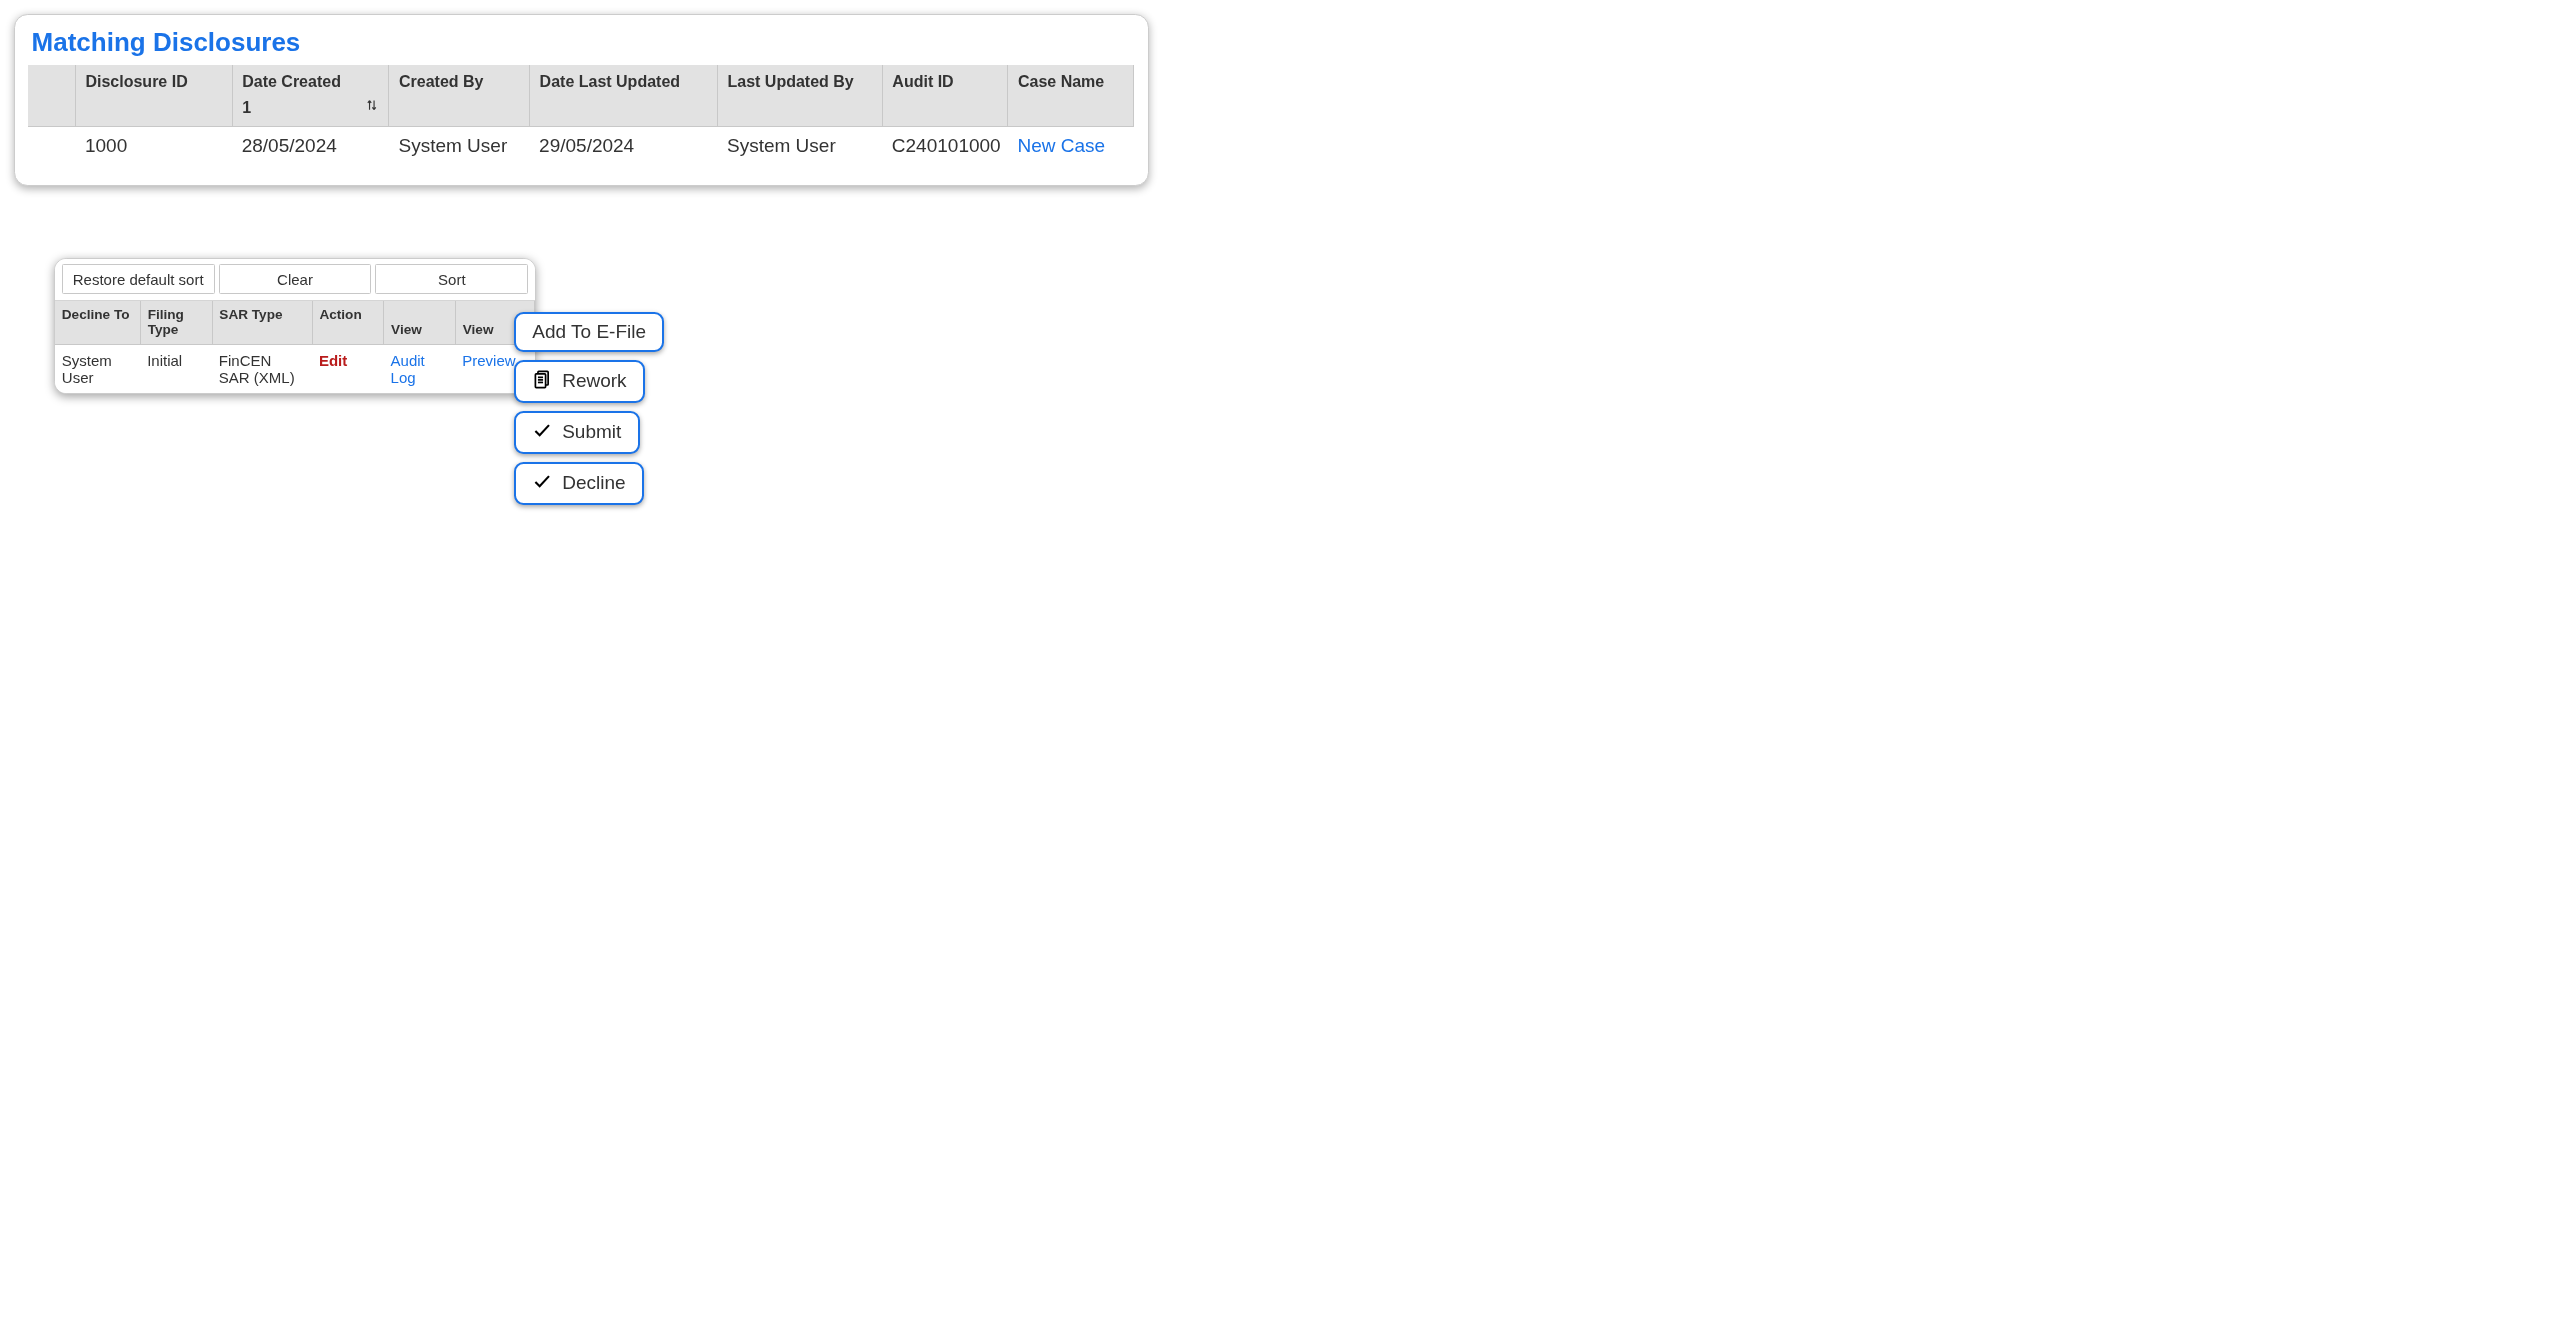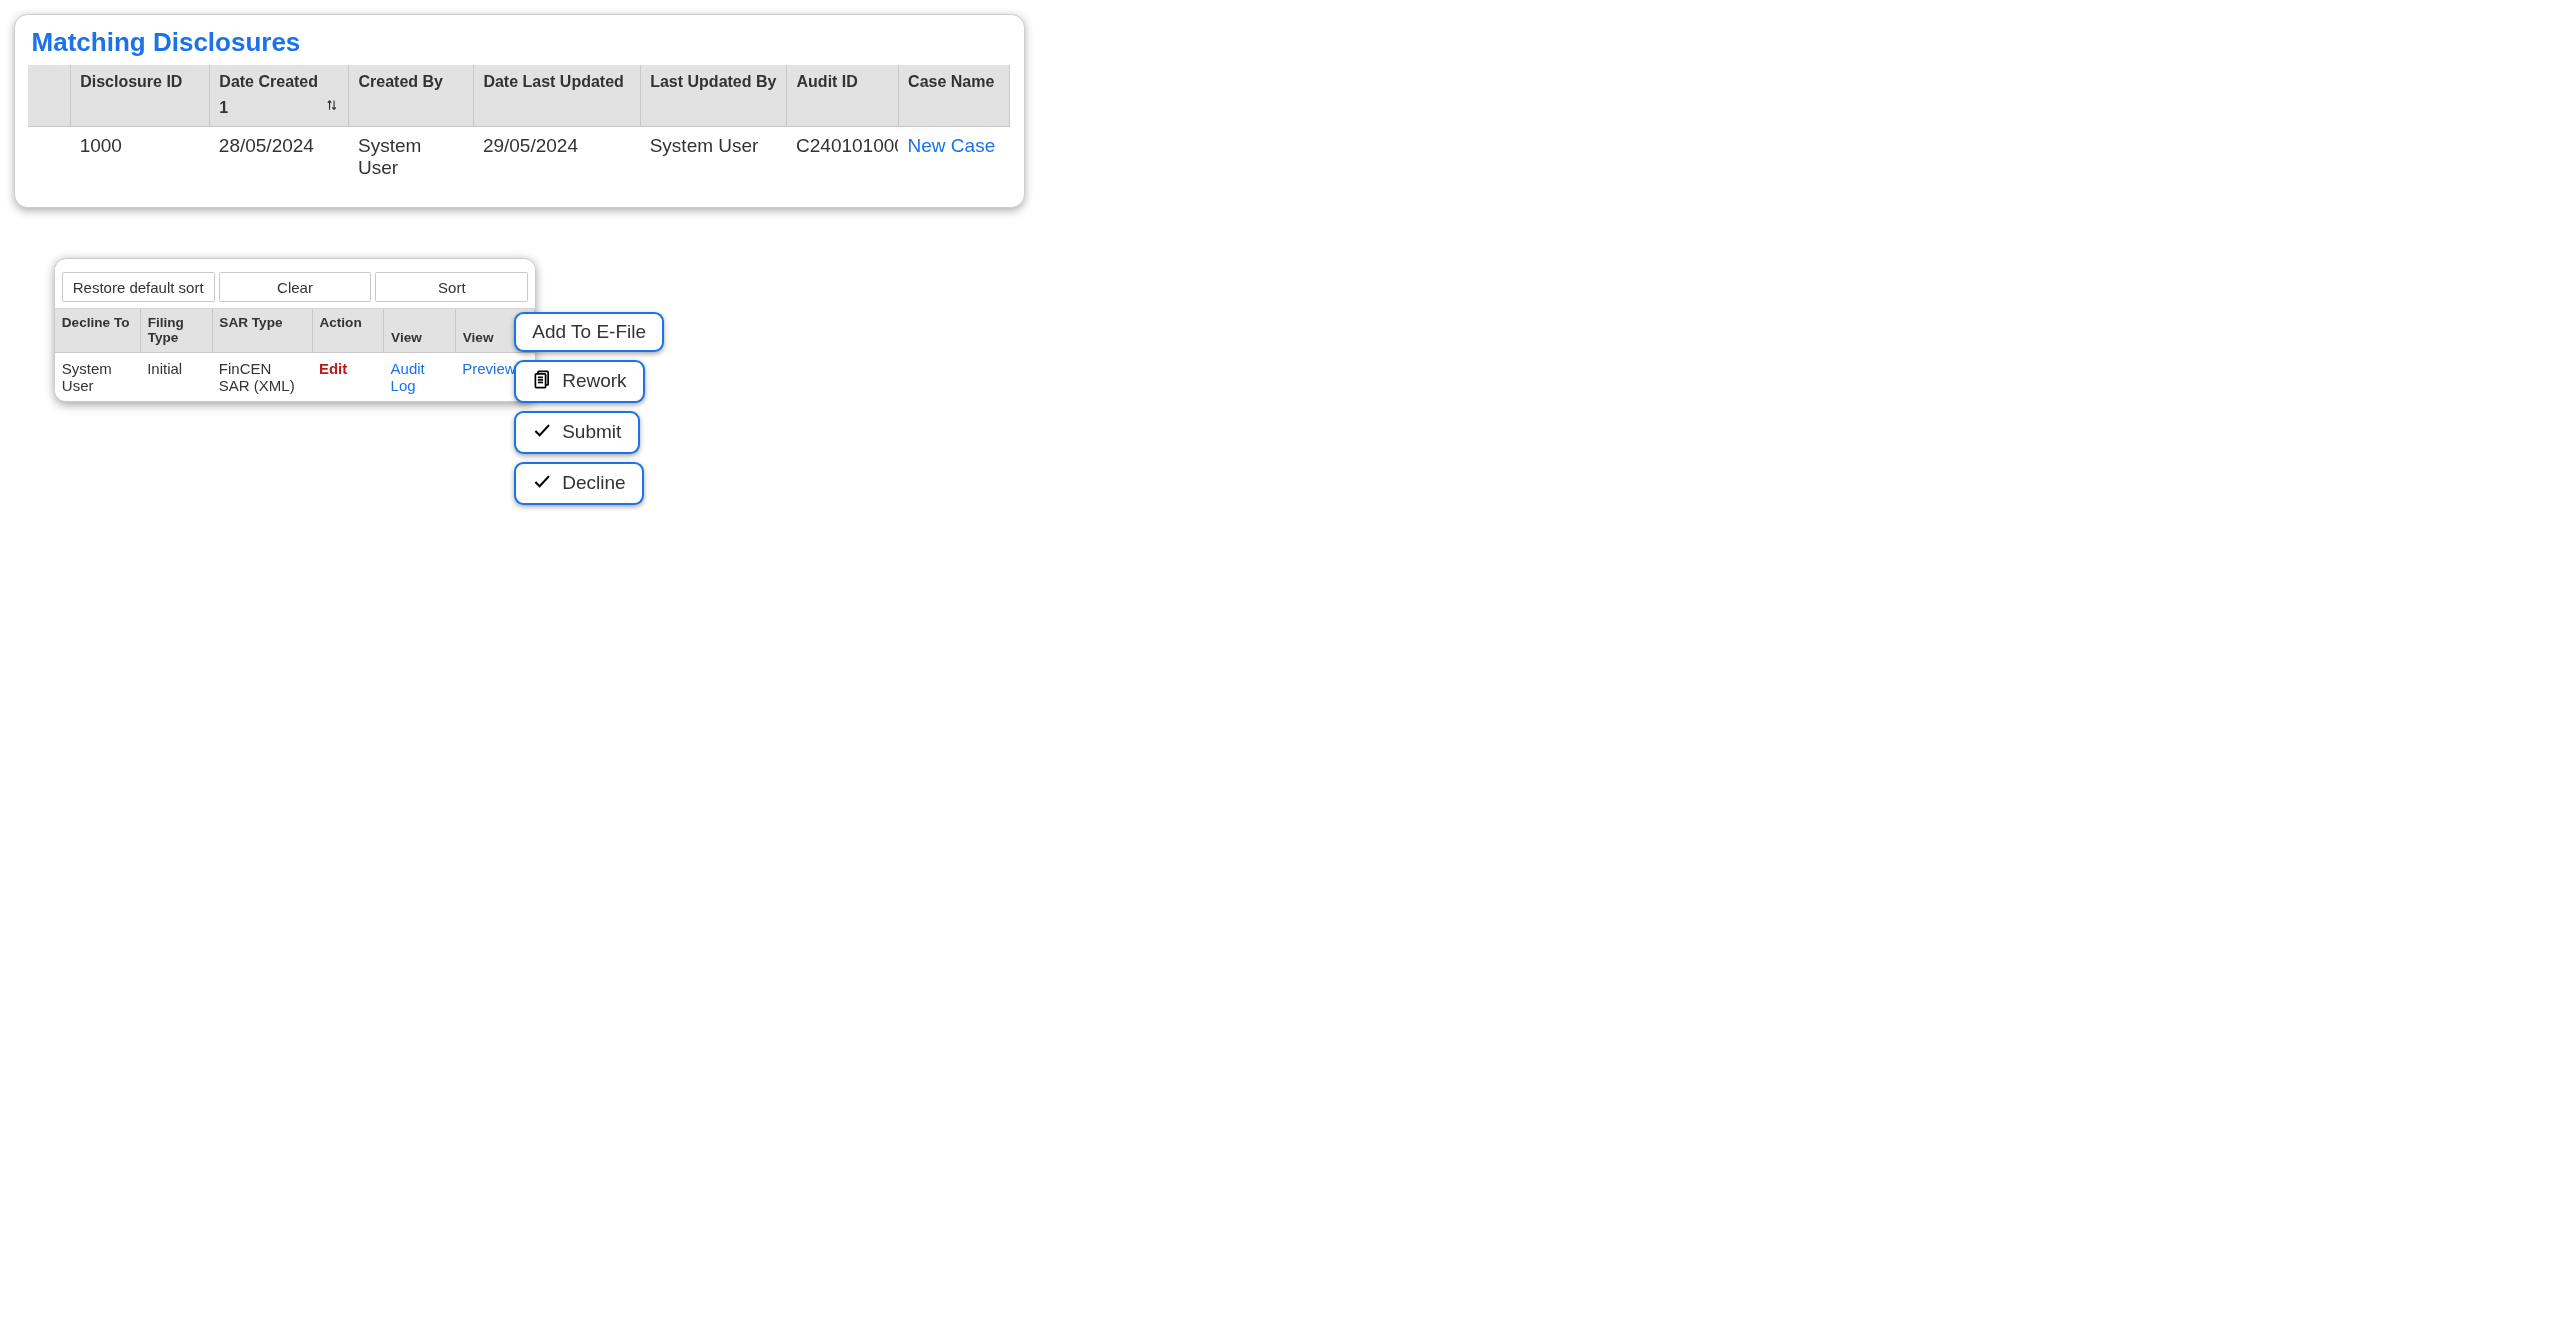--- a/index.html
+++ b/index.html
@@ -4,21 +4,21 @@
 <style>
   * { box-sizing: border-box; }
   body {
     margin: 0;
     padding: 13.6px;
     font-family: "Segoe UI", Arial, sans-serif;
     background: #fff;
     color: #333;
   }
   .main-panel {
-    width: 1011px;
+    width: 1135px;
     background: #fff;
     border: 0.7px solid #ccc;
     border-radius: 13.6px;
     box-shadow: 0 2.7px 8.1px rgba(0,0,0,0.3);
     overflow: visible;
     position: relative;
     padding-bottom: 20.4px;
   }
   .main-title {
     color: #1a73e8;
@@ -79,21 +79,20 @@
     border-radius: 12.2px;
     box-shadow: 0 2.7px 9.5px rgba(0,0,0,0.35);
     overflow: hidden;
   }
   .sub-top {
     display: flex;
     gap: 4.1px;
     padding: 5.4px 6.8px;
     border-bottom: 0.7px solid #d5d5d5;
     background:#fff;
-    margin-top:8px;
   }
   .sub-top button {
     flex: 1;
     background: #fff;
     border: 0.7px solid #c8c8c8;
     border-radius: 1.4px;
     padding: 5.4px 6.8px;
     font-size: 15px;
     color: #333;
     cursor: pointer;

